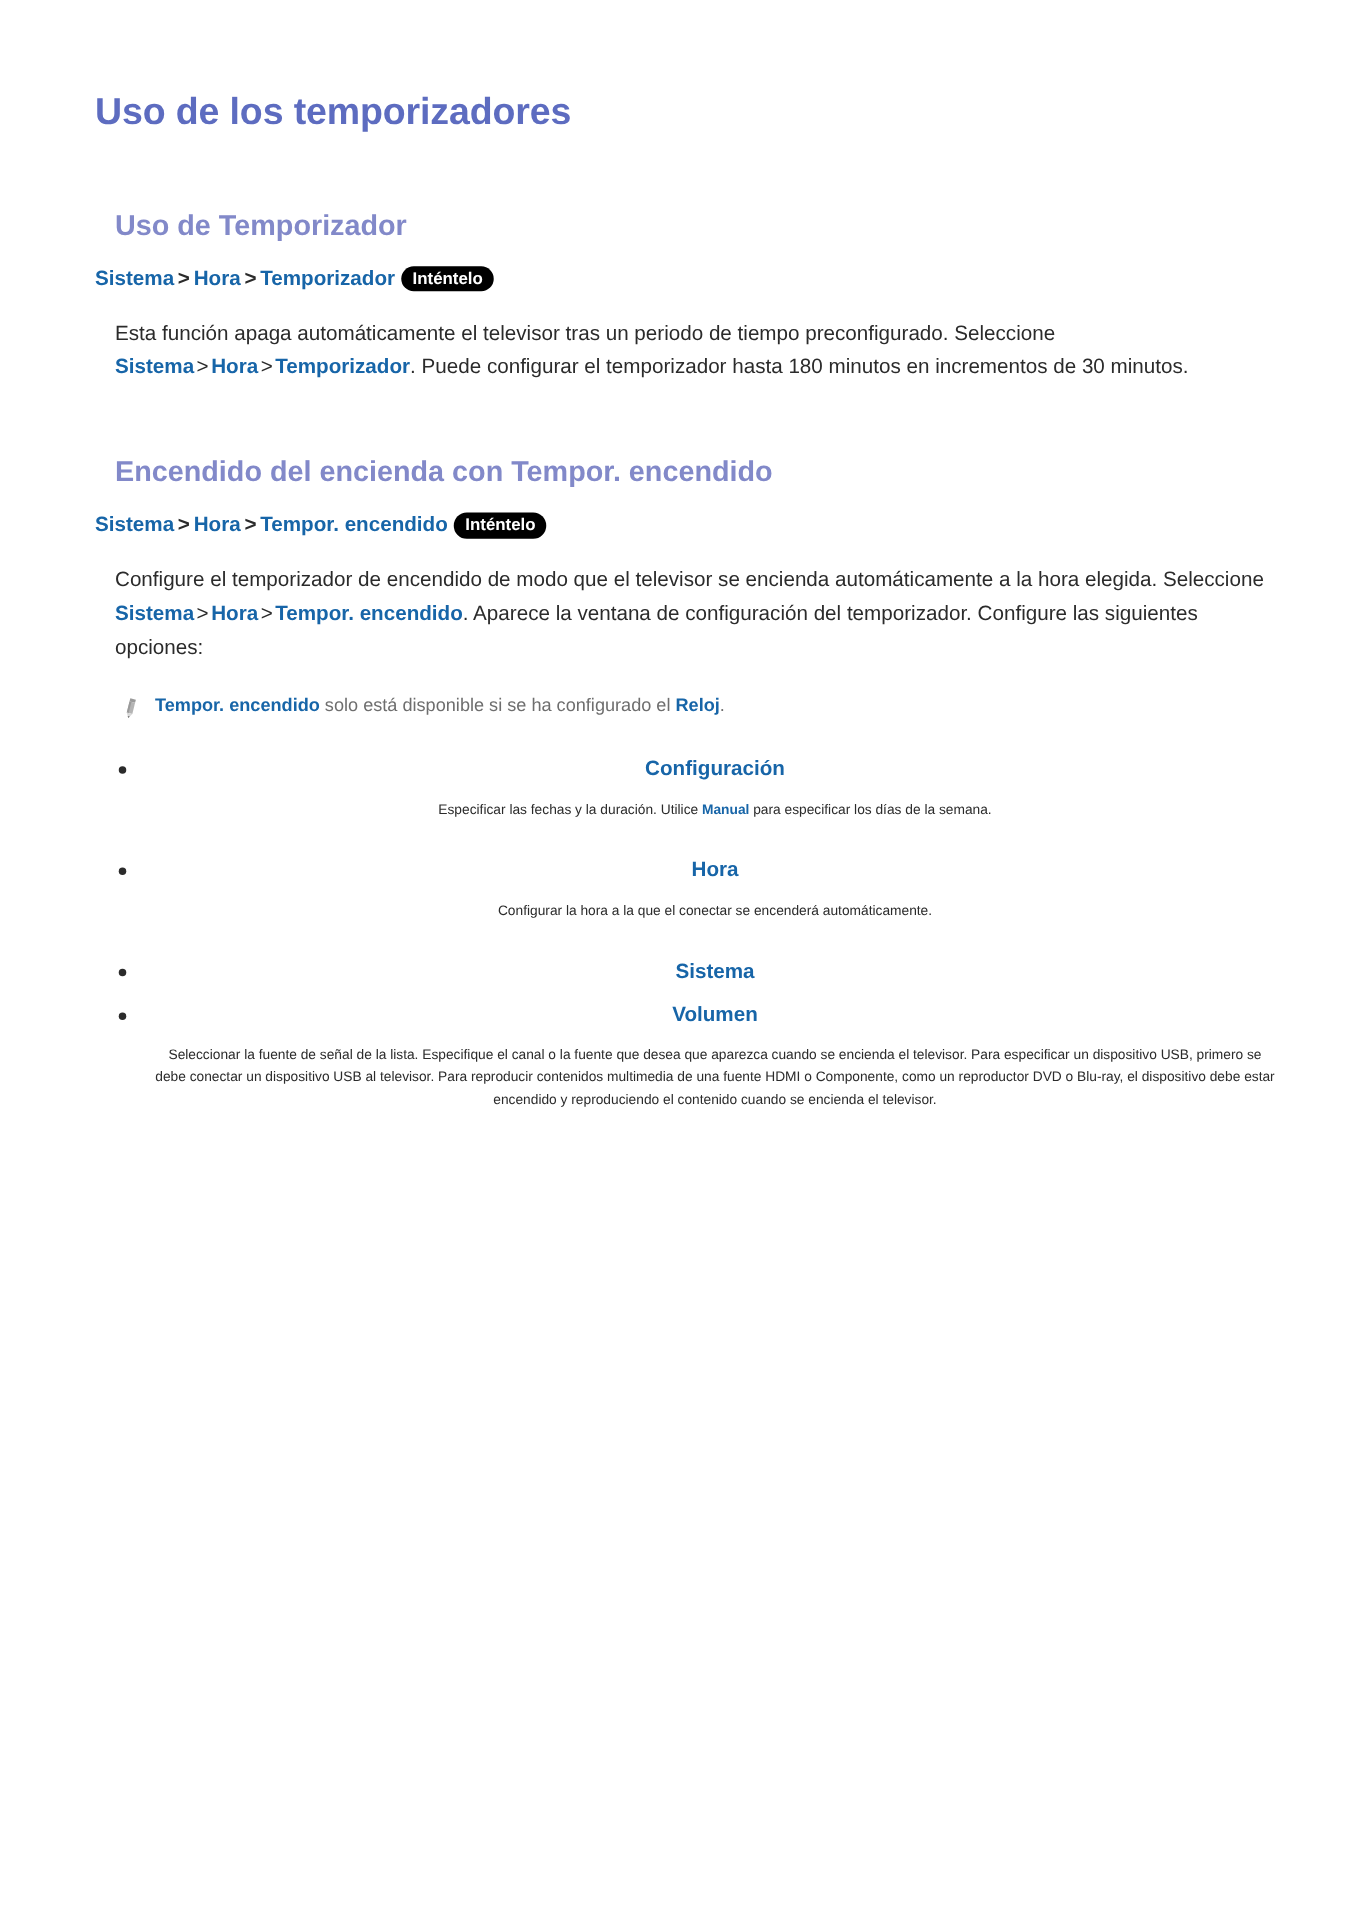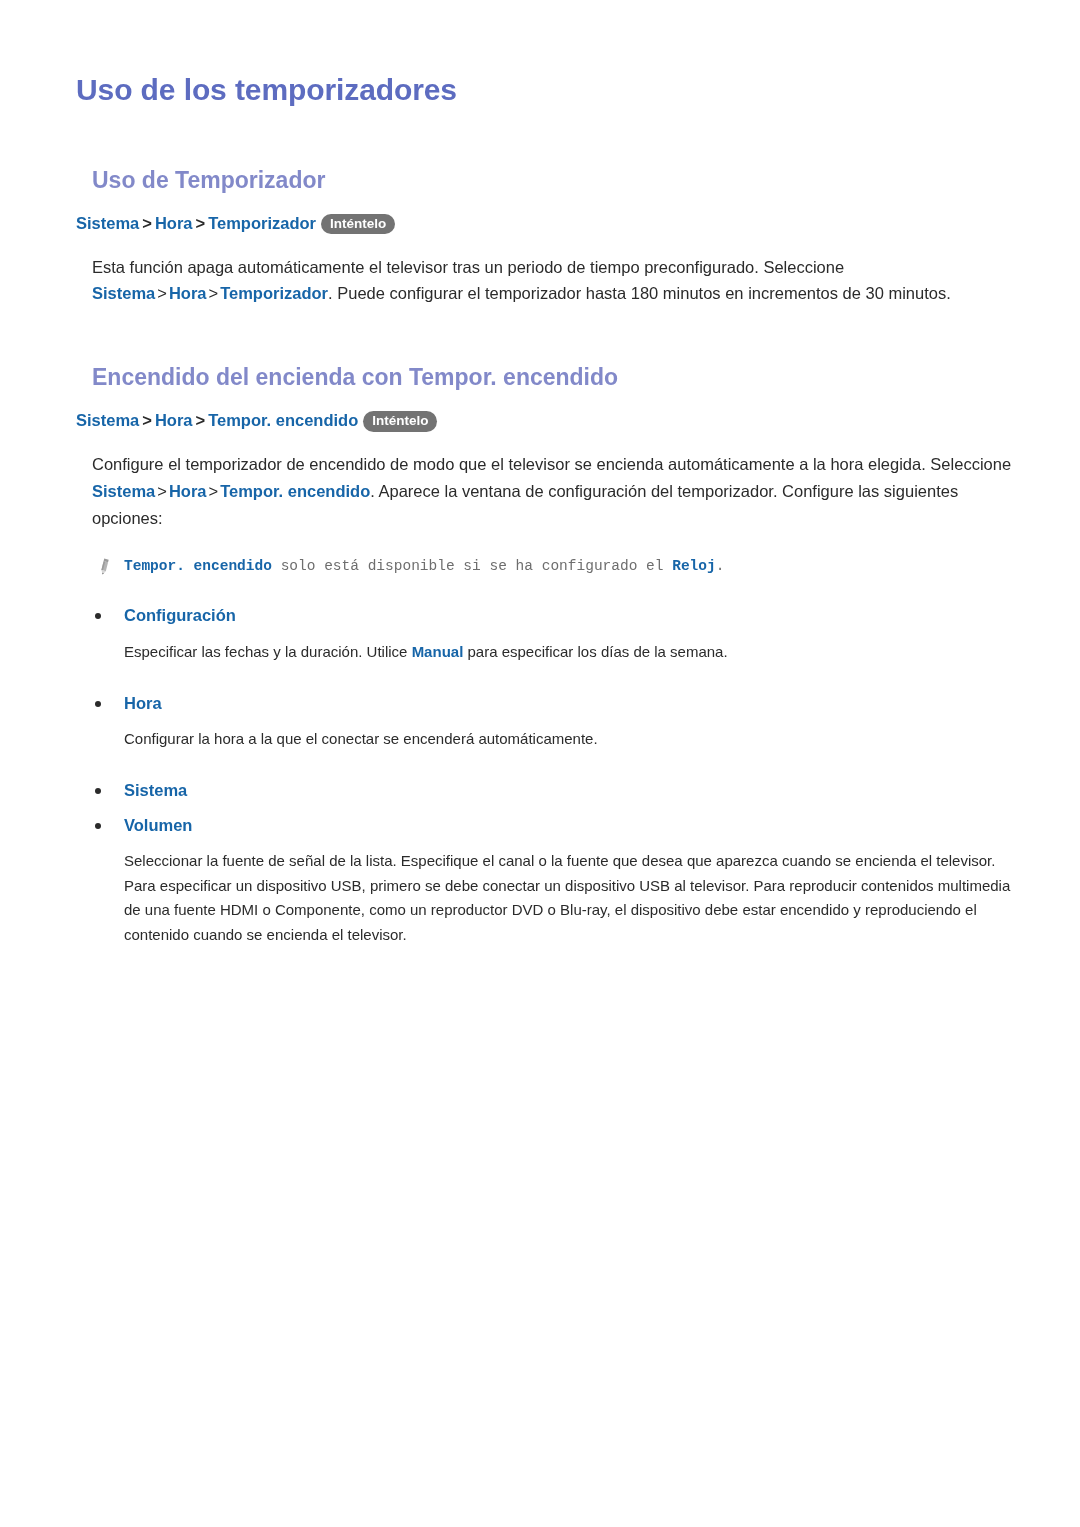--- a/index.html
+++ b/index.html
@@ -52,21 +52,21 @@
     line-height: 1.5;
     display: block;
   }
   .breadcrumb .sep {
     color: #2b2b2b;
     font-weight: bold;
     padding: 0 3px;
   }
   .badge {
     display: inline-block;
-    background: #737373;
+    background: #000000;
     color: #ffffff;
     font-size: 13.5px;
     font-weight: bold;
     border-radius: 11px;
     padding: 2px 9px 3px 9px;
     line-height: 1.15;
     margin-left: 5px;
     vertical-align: 1px;
     white-space: nowrap;
   }
@@ -85,43 +85,43 @@
   }
   .sep-inline {
     color: #2b2b2b;
     font-weight: normal;
     padding: 0 2px;
   }
 
   
   .note {
     display: flex;
-    align-items: flex-end;
+    align-items: flex-start;
     gap: 10px;
     margin: 24px 0 0 18px;
     max-width: 930px;
-    font-family: Liberation Mono, monospace;
   }
   .pencil-icon {
     flex: 0 0 auto;
     width: 20px;
     height: 20px;
     margin-top: 2px;
   }
   .note-text {
     font-size: 14.5px;
     line-height: 1.5;
     color: #6e6e6e;
   }
 
   
   .bullets {
     margin: 26px 0 0 0;
     padding: 0;
     list-style: none;
+    text-align: center;
   }
   .bullets > li {
     margin: 0 0 10px 0;
     padding: 0;
   }
   .bullet-head {
     position: relative;
     padding-left: 48px;
     font-size: 16.5px;
     font-weight: bold;
@@ -134,21 +134,21 @@
     top: 10px;
     width: 6px;
     height: 6px;
     border-radius: 50%;
     background: #2b2b2b;
   }
   .bullet-body {
     padding-left: 48px;
     margin-top: 12px;
     margin-bottom: 26px;
-    font-size: 15px;
+    font-size: 11px;
     line-height: 1.63;
     color: #2b2b2b;
     max-width: 900px;
   }
 </style>
 </head>
 <body>
 
 <div class="page">
 

